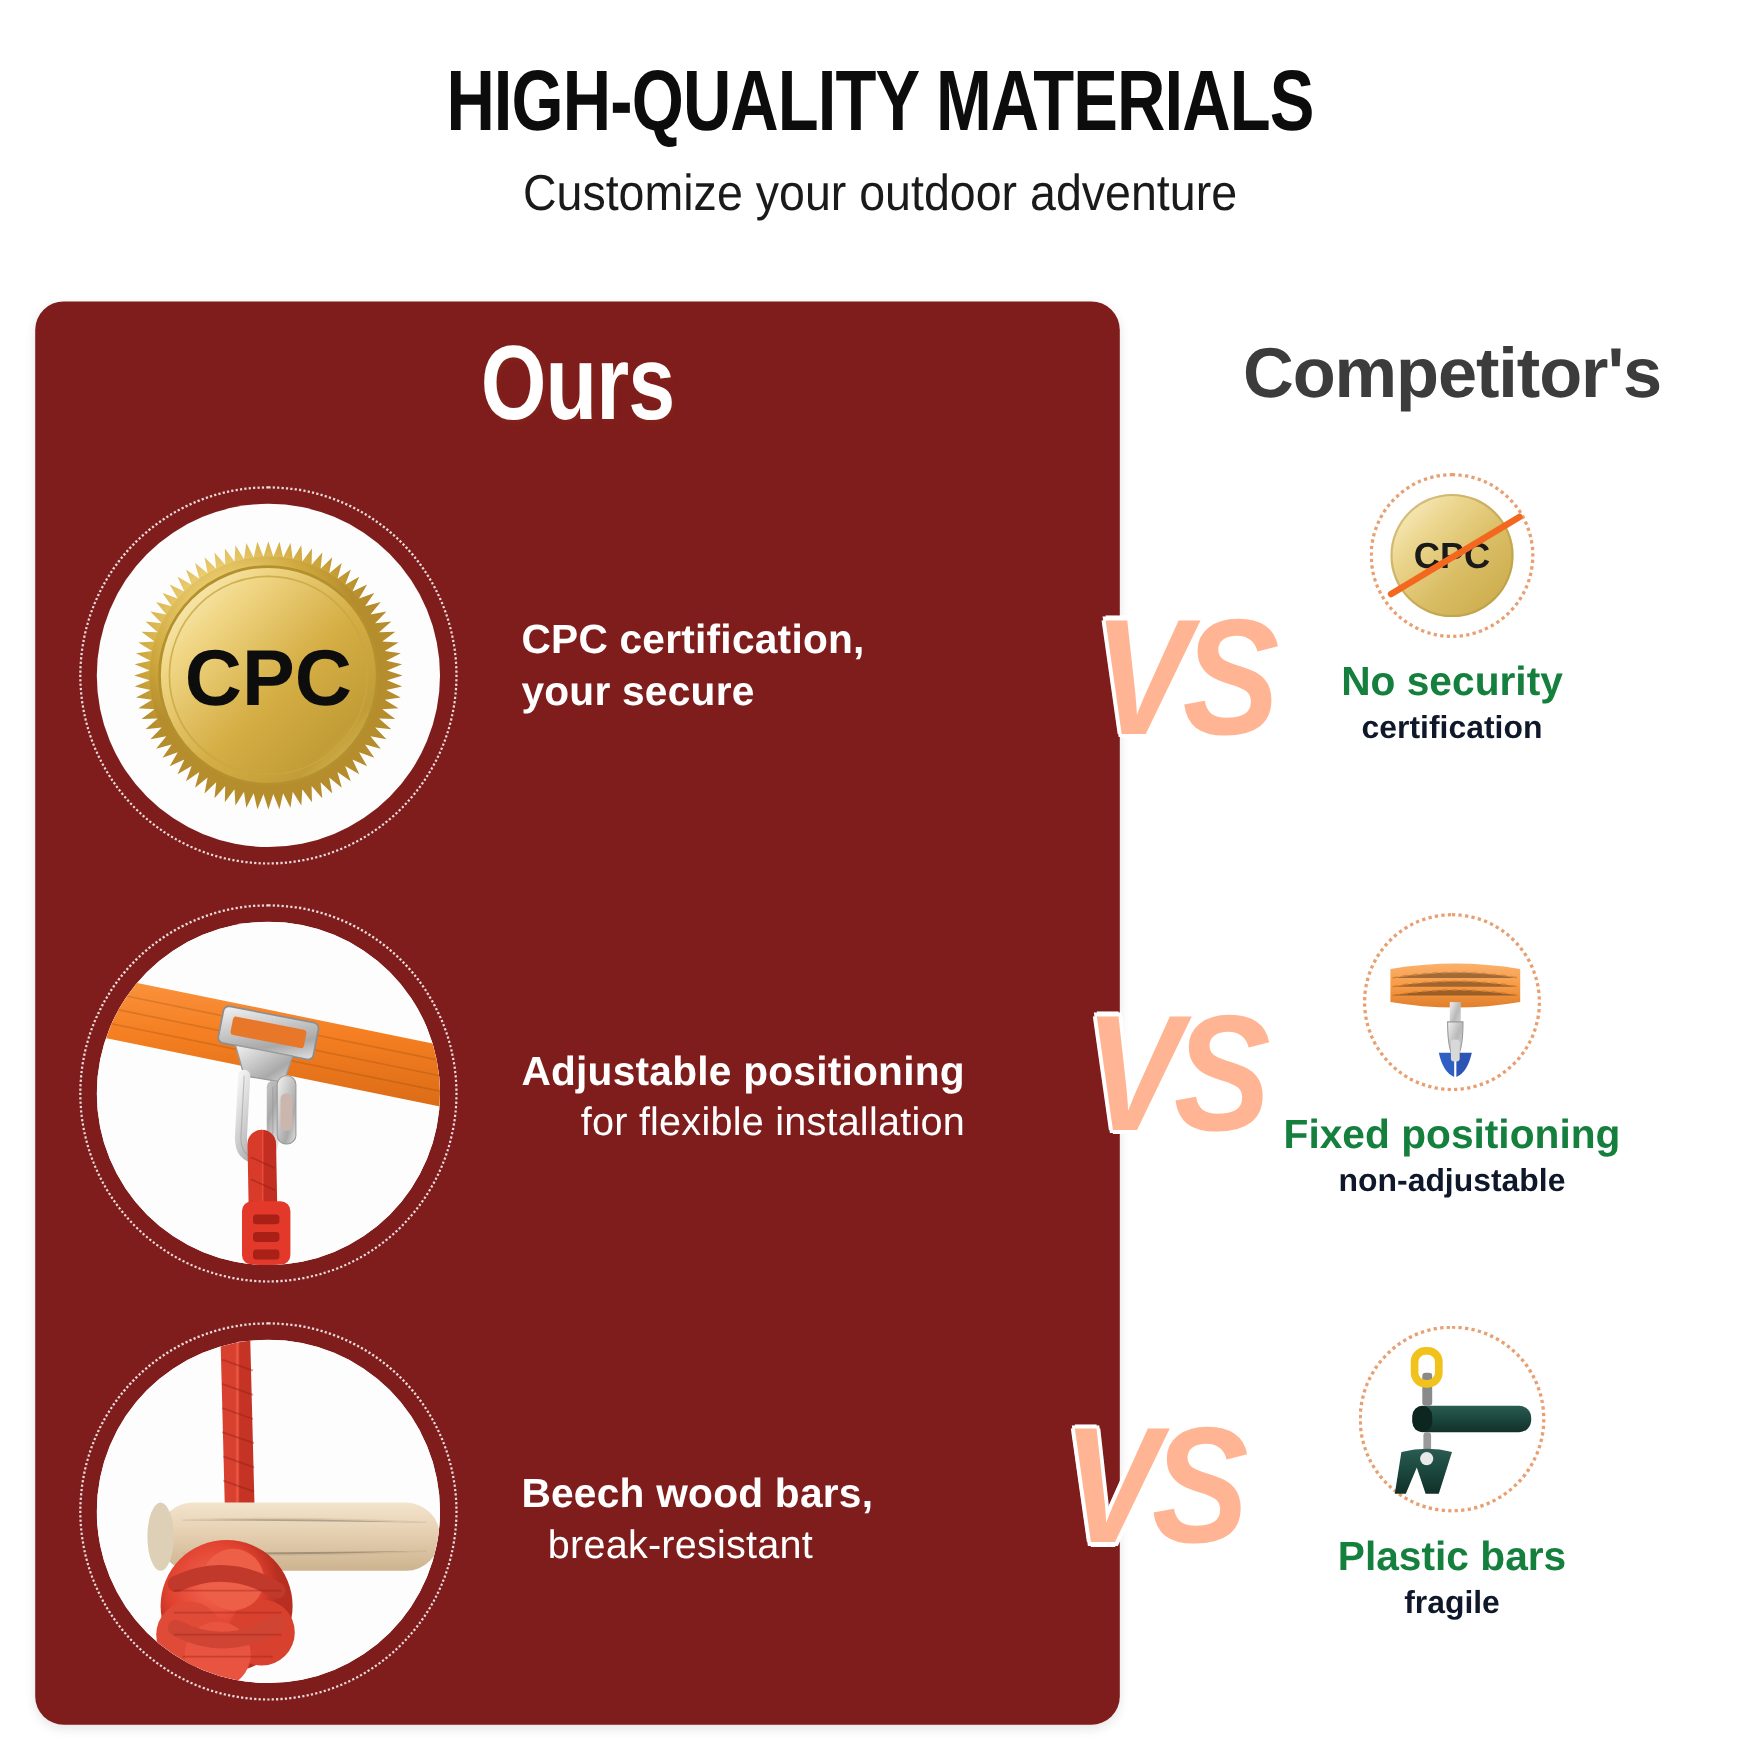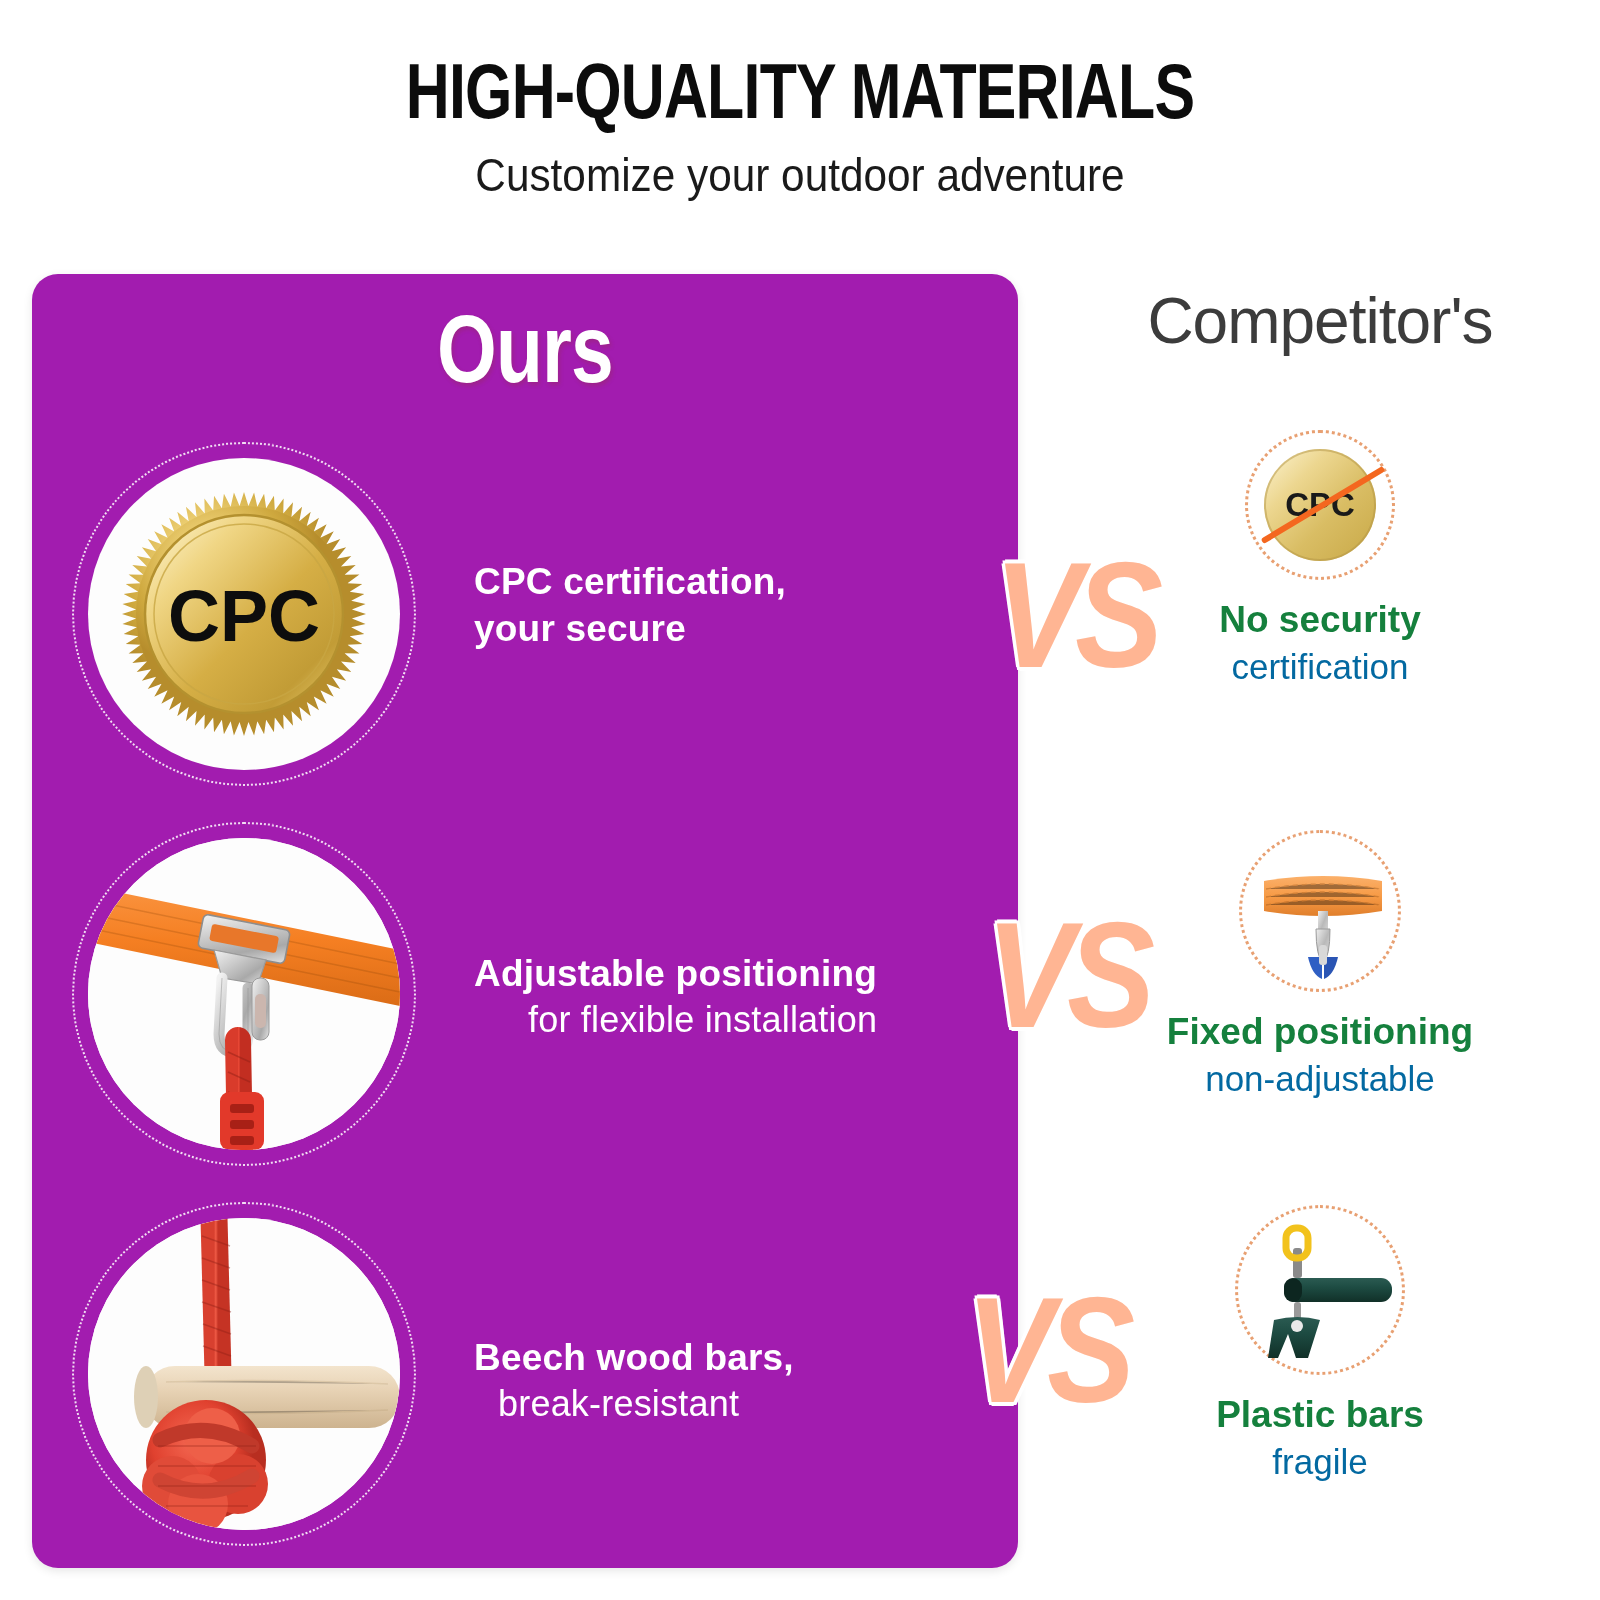--- a/index.html
+++ b/index.html
@@ -32,21 +32,21 @@
     color:#1a1a1a;
     transform:scaleX(.92);
     transform-origin:50% 50%;
     white-space:nowrap;
   }
 
   
   .panel{
     position:absolute;left:32px;top:274px;
     width:986px;height:1294px;
-    background:#a21caf;
+    background:#7f1d1d;
     border-radius:26px;
     box-shadow:0 3px 10px rgba(0,0,0,.10);
   }
   .panel-title{
     position:absolute;left:0;top:20px;width:986px;
     text-align:center;
     font-weight:bold;
     font-size:96px;
     color:#ffffff;
     transform:scaleX(.80);
@@ -100,40 +100,40 @@
     transform:scaleX(.88);
     transform-origin:50% 50%;
     z-index:6;
   }
   .vs-1{left:983px;top:540px;}
   .vs-2{left:975px;top:900px;}
   .vs-3{left:955px;top:1275px;}
 
   
   .comp-title{
-    position:absolute;left:1060px;top:284px;width:520px;
-    text-align:center;font-weight:normal;font-size:64px;
+    position:absolute;left:1060px;top:302px;width:520px;
+    text-align:center;font-weight:bold;font-size:64px;
     color:#3c3c3c;letter-spacing:-1px;
   }
   .comp{position:absolute;left:1060px;width:520px;text-align:center;}
   .comp-1{top:430px;}
   .comp-2{top:830px;}
   .comp-3{top:1205px;}
 
   .comp-dot{
     position:relative;margin:0 auto;
     width:150px;height:150px;border-radius:50%;
     border:3px dotted #E8A072;box-sizing:border-box;
   }
   .comp-dot.d2{width:162px;height:162px;}
   .comp-dot.d3{width:170px;height:170px;}
 
   .comp-label{margin-top:16px;}
   .comp-label .c1{font-weight:bold;font-size:37px;color:#15803d;line-height:1.3;}
-  .comp-label .c2{font-weight:normal;font-size:35px;color:#0369a1;line-height:1.3;}
+  .comp-label .c2{font-weight:bold;font-size:29px;color:#0f172a;line-height:1.3;}
 
   
   .mini-seal{
     position:absolute;left:50%;top:50%;width:112px;height:112px;margin:-56px 0 0 -56px;
     border-radius:50%;
     background:linear-gradient(135deg,#fdf4d2 0%,#ecd68f 30%,#d9bd64 60%,#c8a846 100%);
     box-shadow:inset 0 0 0 2px rgba(180,150,70,.5);
     display:flex;align-items:center;justify-content:center;
   }
   .mini-seal span{font-weight:bold;font-size:33px;color:#1a1a1a;}

